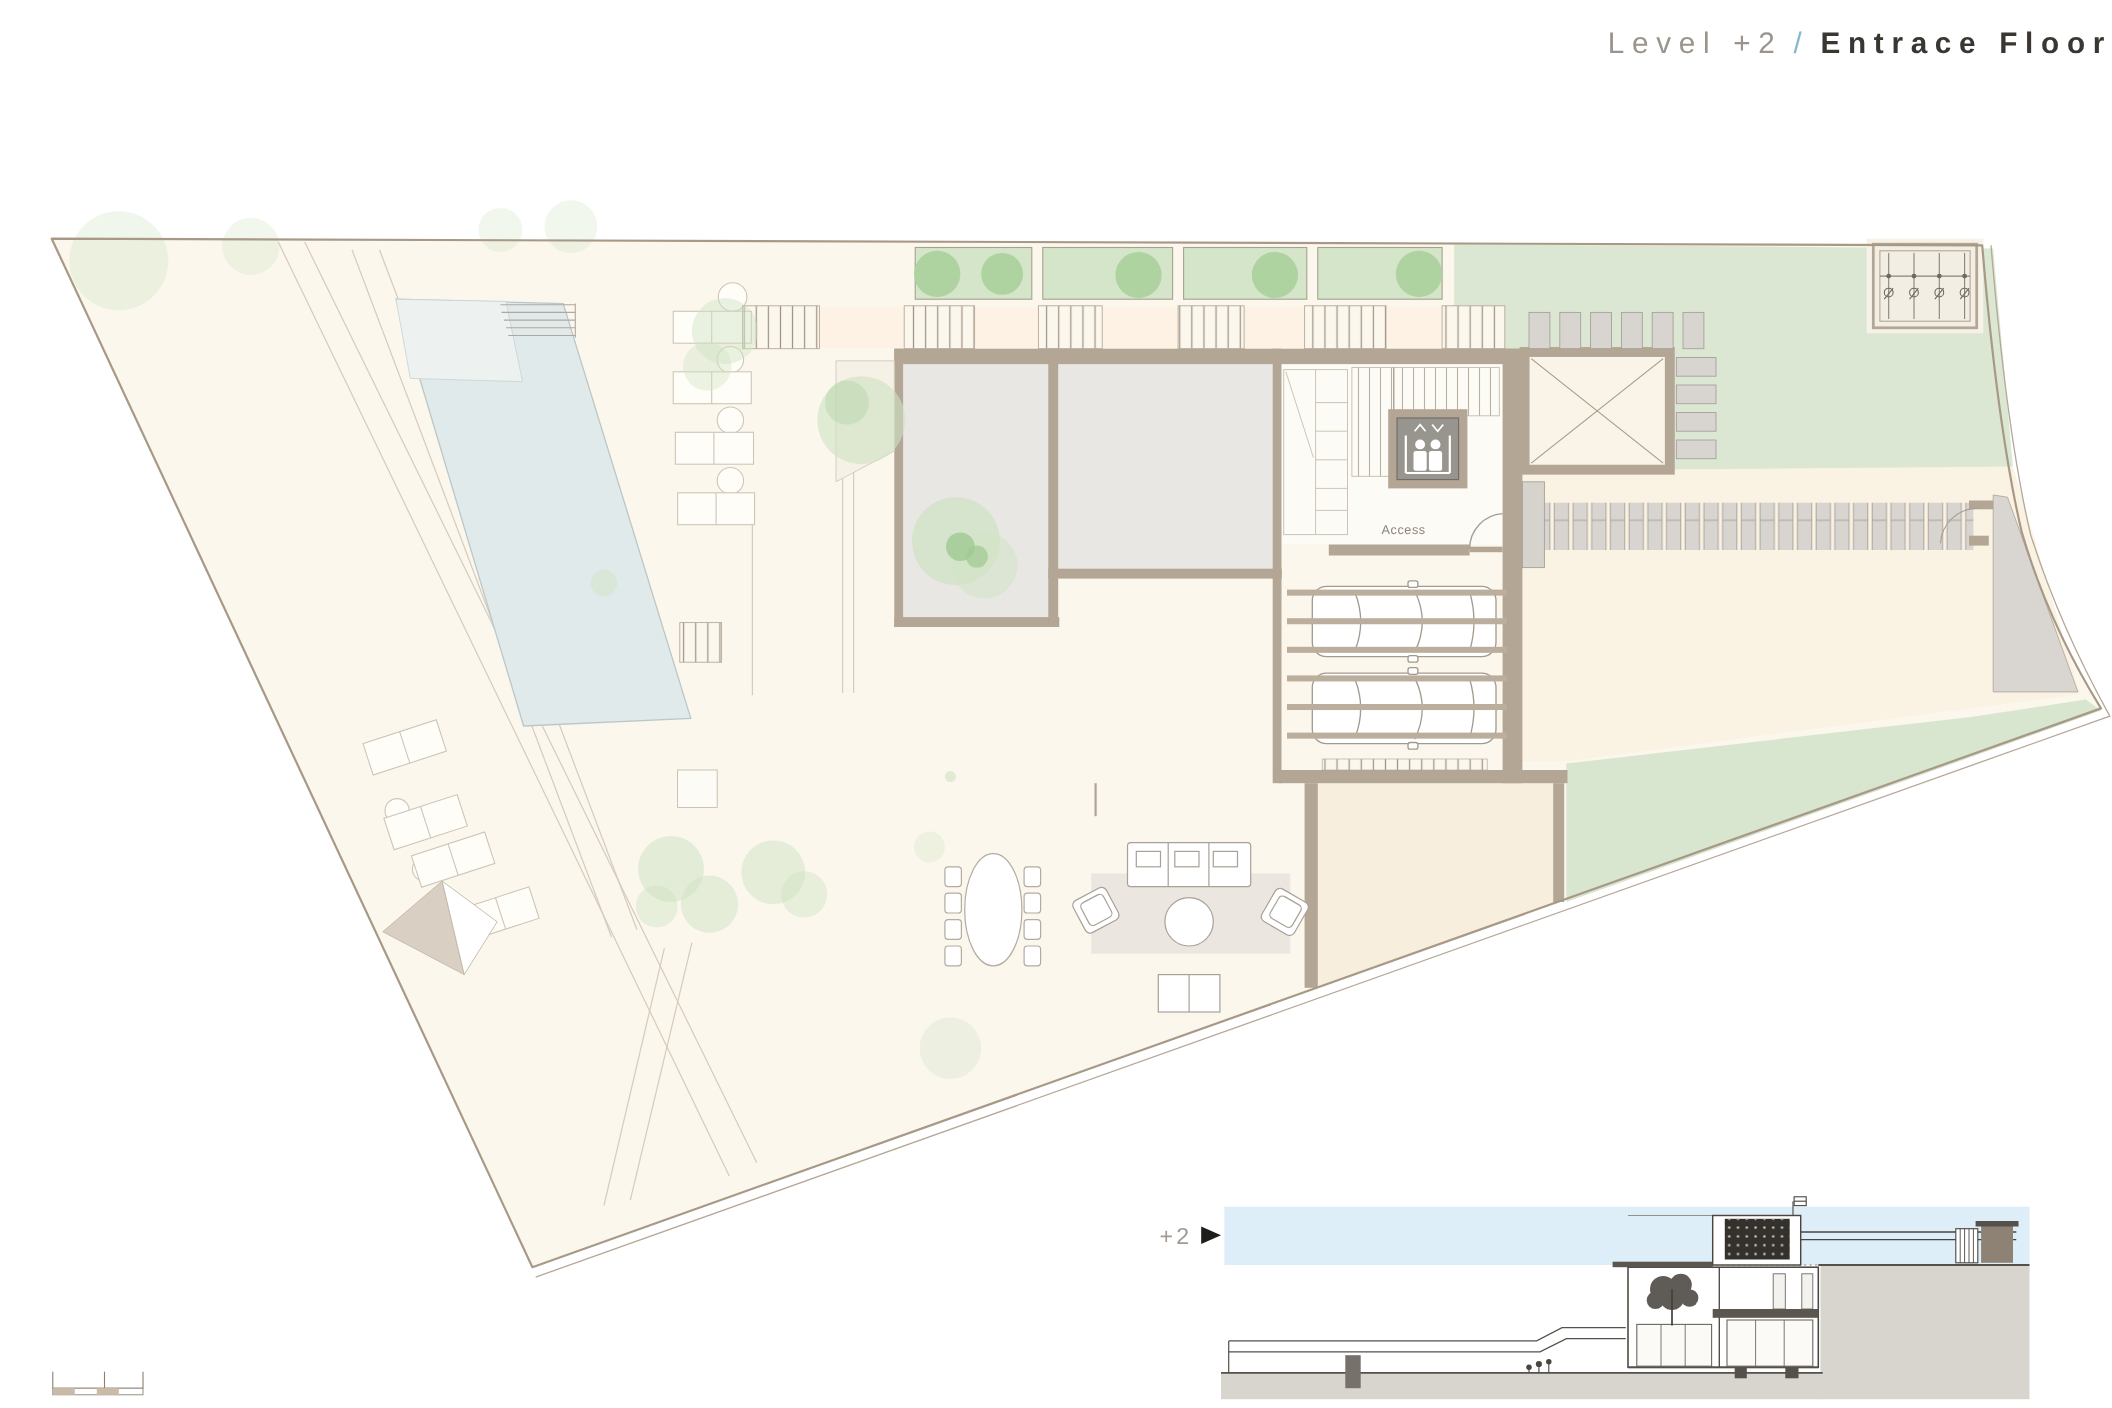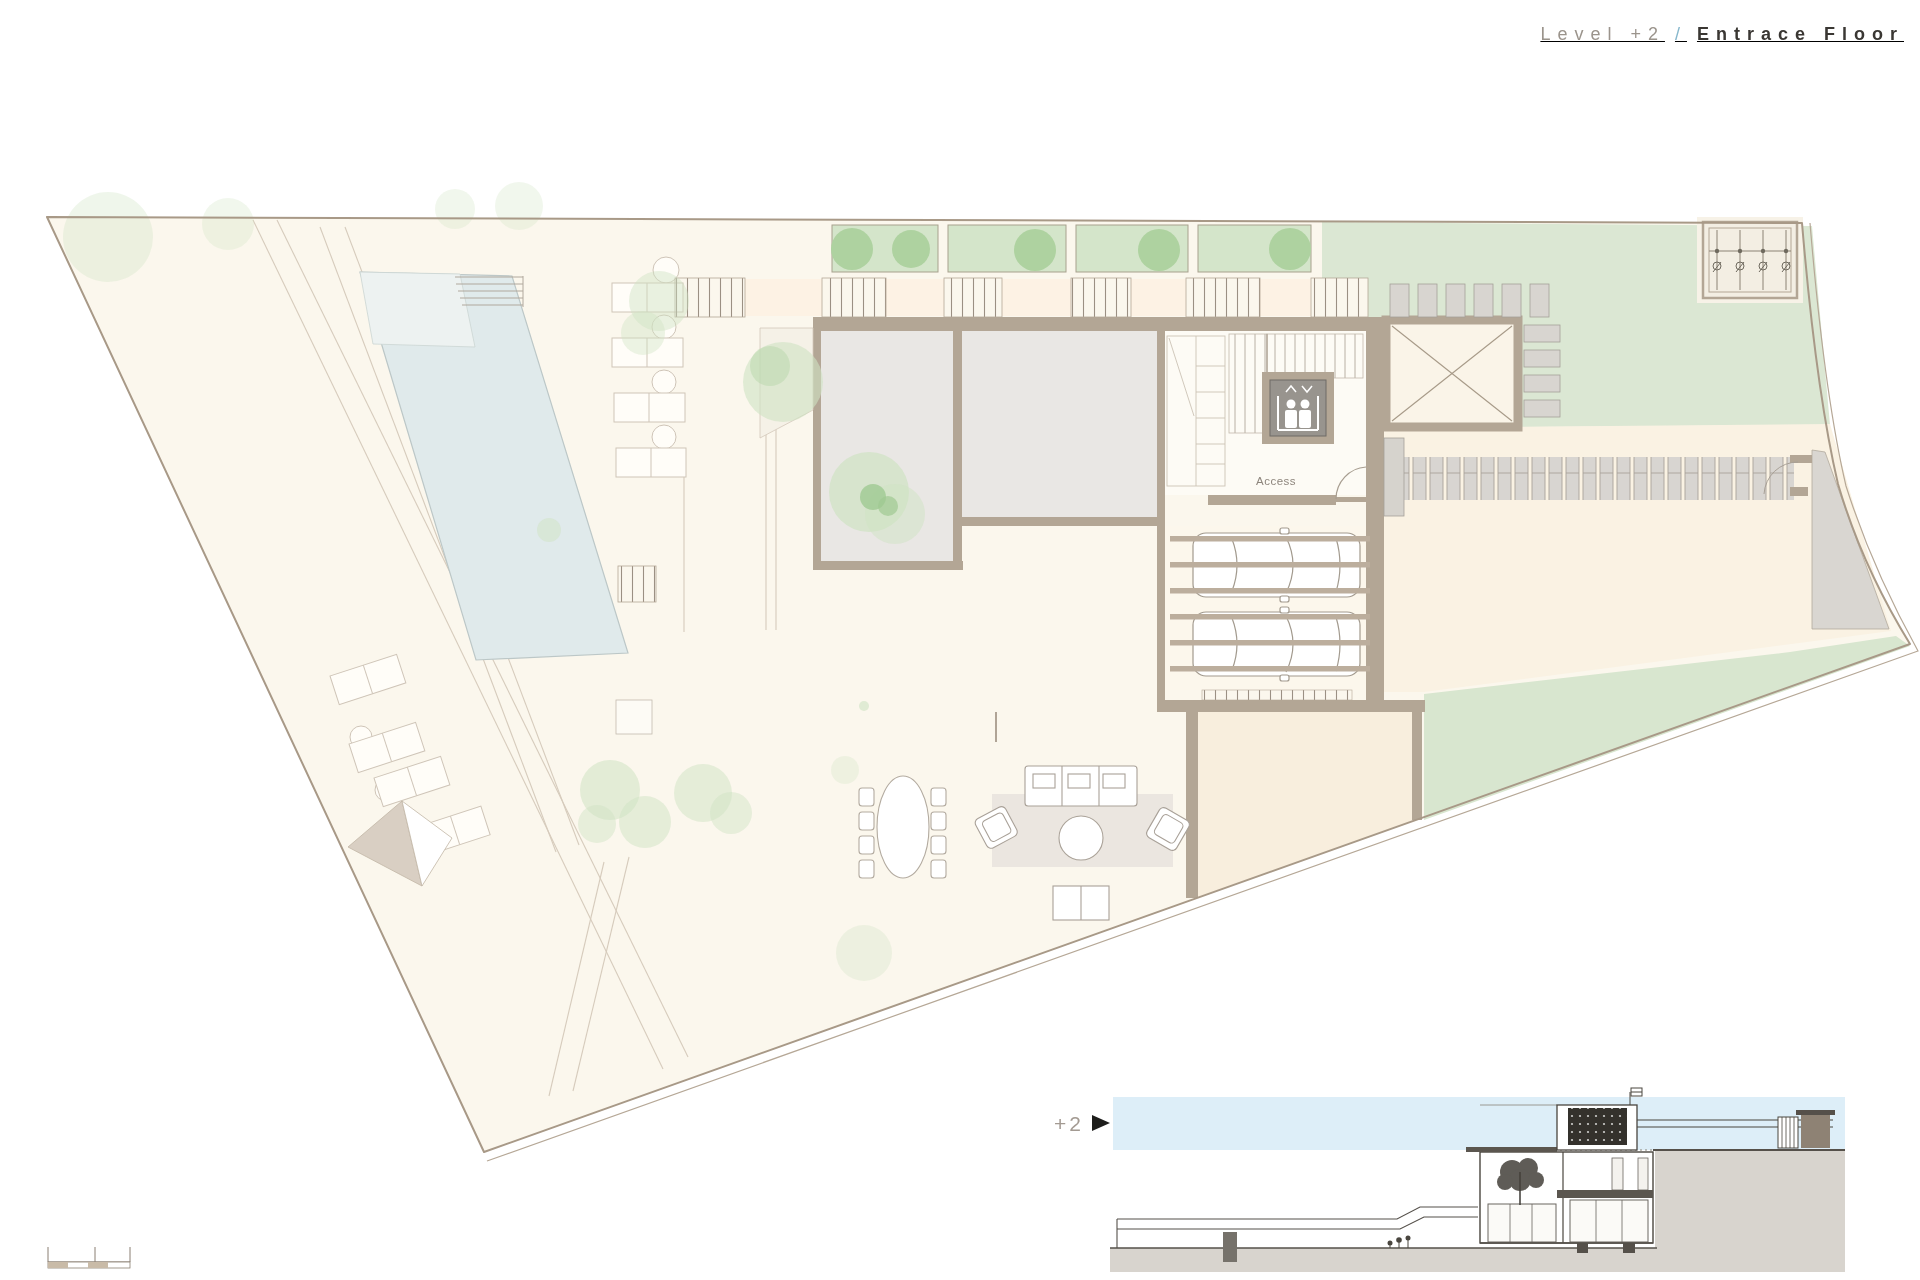--- a/index.html
+++ b/index.html
@@ -1,20 +1,20 @@
 <!DOCTYPE html>
 <html><head>
 <meta charset="utf-8">
 <style>
   html,body{margin:0;padding:0;background:#ffffff;}
   body{width:1920px;height:1280px;position:relative;overflow:hidden;
        font-family:"Liberation Sans", sans-serif;}
   .drawing{position:absolute;inset:0;}
-  .title{position:absolute;top:24px;right:16px;white-space:nowrap;
-         font-size:18px;letter-spacing:7px;text-decoration:underline;}
+  .title{position:absolute;top:24px;right:0;white-space:nowrap;
+         font-size:27px;letter-spacing:7px;}
   .t-level{color:#9b948c;font-weight:400;}
   .t-slash{color:#86b7cc;font-weight:400;margin:0 10px;}
   .t-floor{color:#3a3733;font-weight:700;}
   svg text{font-family:"Liberation Sans", sans-serif;}
 </style>
 </head>
 <body>
 
 <div class="title">
   <span class="t-level">Level +2</span><span class="t-slash">/</span><span class="t-floor">Entrace Floor</span>

